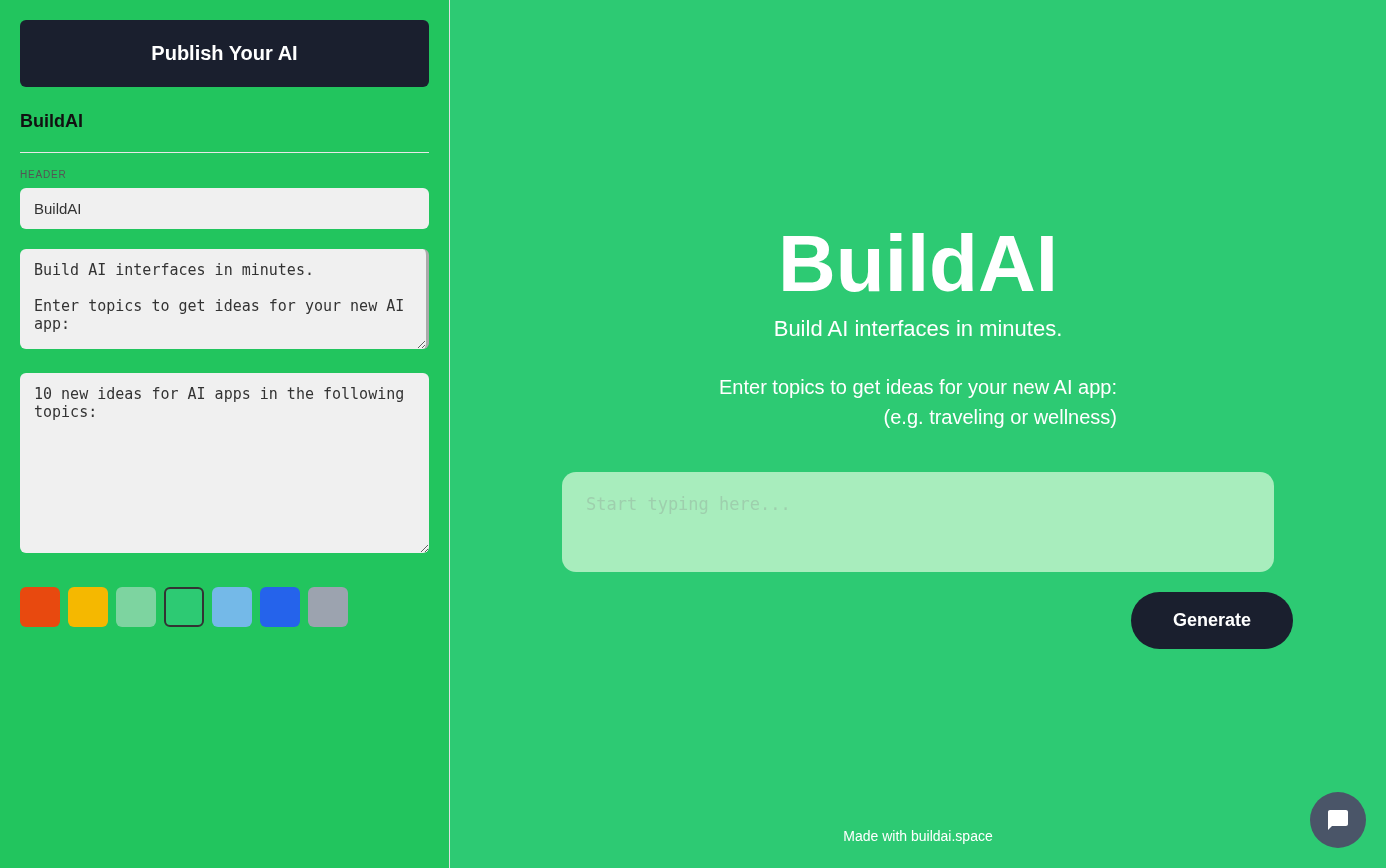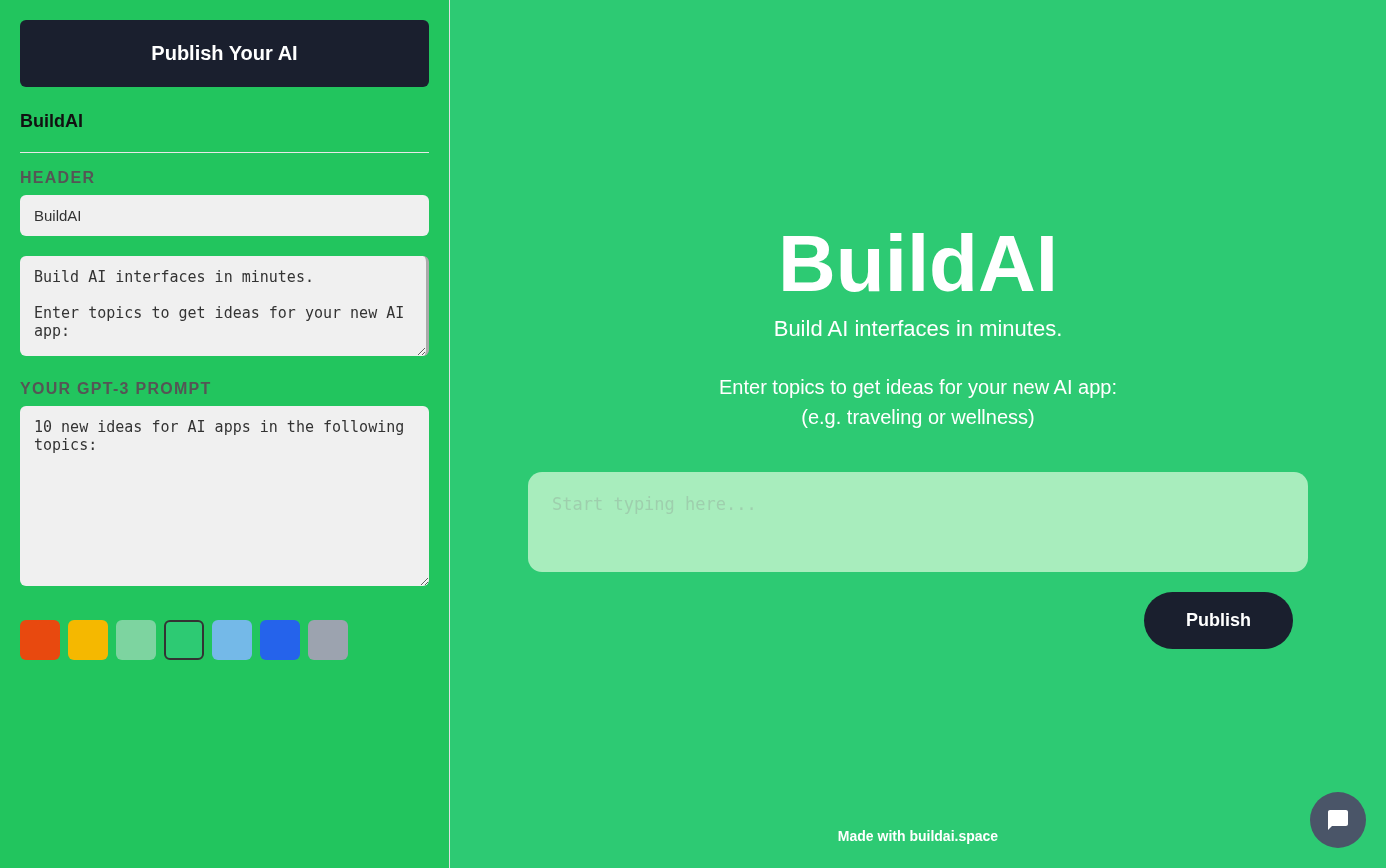--- a/index.html
+++ b/index.html
@@ -41,22 +41,22 @@
       font-weight: 700;
       color: #111;
       padding: 8px 20px 16px 20px;
     }
 
     .form-section {
       padding: 0 20px 20px 20px;
     }
 
     .field-label {
-      font-size: 16px;
-      font-weight: 700;
+      font-size: 10px;
+      font-weight: 400;
       color: #555;
       letter-spacing: 0.08em;
       margin-bottom: 8px;
       text-transform: uppercase;
     }
 
     .text-input {
       width: 100%;
       padding: 12px 14px;
       font-size: 15px;
@@ -140,27 +140,27 @@
     .app-subtitle {
       font-size: 22px;
       color: #ffffff;
       margin-bottom: 30px;
       text-align: center;
     }
 
     .app-description {
       font-size: 20px;
       color: #ffffff;
-      text-align: center;
+      text-align: right;
       line-height: 1.5;
       margin-bottom: 40px;
     }
 
     .input-area {
-      width: 780px;
+      width: 712px;
       max-width: 100%;
       background: #a8edbd;
       border: none;
       border-radius: 14px;
       padding: 22px 24px;
       font-size: 17px;
       color: #999;
       outline: none;
       margin-bottom: 20px;
       min-height: 100px;
@@ -188,21 +188,21 @@
       width: 750px;
       max-width: 100%;
       display: flex;
       justify-content: flex-end;
     }
 
     .footer-text {
       position: absolute;
       bottom: 24px;
       font-size: 14px;
-      font-weight: 700;
+      font-weight: 400;
       color: #ffffff;
     }
 
     .chat-bubble {
       position: absolute;
       bottom: 20px;
       right: 20px;
       width: 56px;
       height: 56px;
       background: #4a5568;
@@ -232,21 +232,20 @@
     <input type="text" class="text-input" value="BuildAI" style="">
   </div>
 
   <div class="form-section">
     <textarea class="subheader-textarea" style="">Build AI interfaces in minutes.
 
 Enter topics to get ideas for your new AI app:</textarea>
   </div>
 
   <div class="form-section">
-    <div class="field-label">YOUR GPT-3 PROMPT</div>
     <textarea class="textarea-input" style="">10 new ideas for AI apps in the following topics:</textarea>
   </div>
 
   <div class="color-swatches">
     <div class="color-swatch" style="background:#e8490f;"></div>
     <div class="color-swatch" style="background:#f5b800;"></div>
     <div class="color-swatch" style="background:#7dd4a0;"></div>
     <div class="color-swatch" style="background:#2dca73; border-color:#333;"></div>
     <div class="color-swatch" style="background:#74b9e8;"></div>
     <div class="color-swatch" style="background:#2563eb;"></div>
@@ -255,21 +254,21 @@
 </div>
 
 <div class="right-panel">
   <div class="app-title">BuildAI</div>
   <div class="app-subtitle">Build AI interfaces in minutes.</div>
   <div class="app-description">
     Enter topics to get ideas for your new AI app:<br>(e.g. traveling or wellness)
   </div>
   <textarea class="input-area" placeholder="Start typing here..." style=""></textarea>
   <div class="generate-row">
-    <button class="generate-btn">Publish</button>
+    <button class="generate-btn">Generate</button>
   </div>
   <div class="footer-text">Made with buildai.space</div>
   <div class="chat-bubble">
     <svg width="24" height="24" viewBox="0 0 24 24">
       <path d="M20 2H4c-1.1 0-2 .9-2 2v18l4-4h14c1.1 0 2-.9 2-2V4c0-1.1-.9-2-2-2z"></path>
     </svg>
   </div>
 </div>
 
 </body></html>

